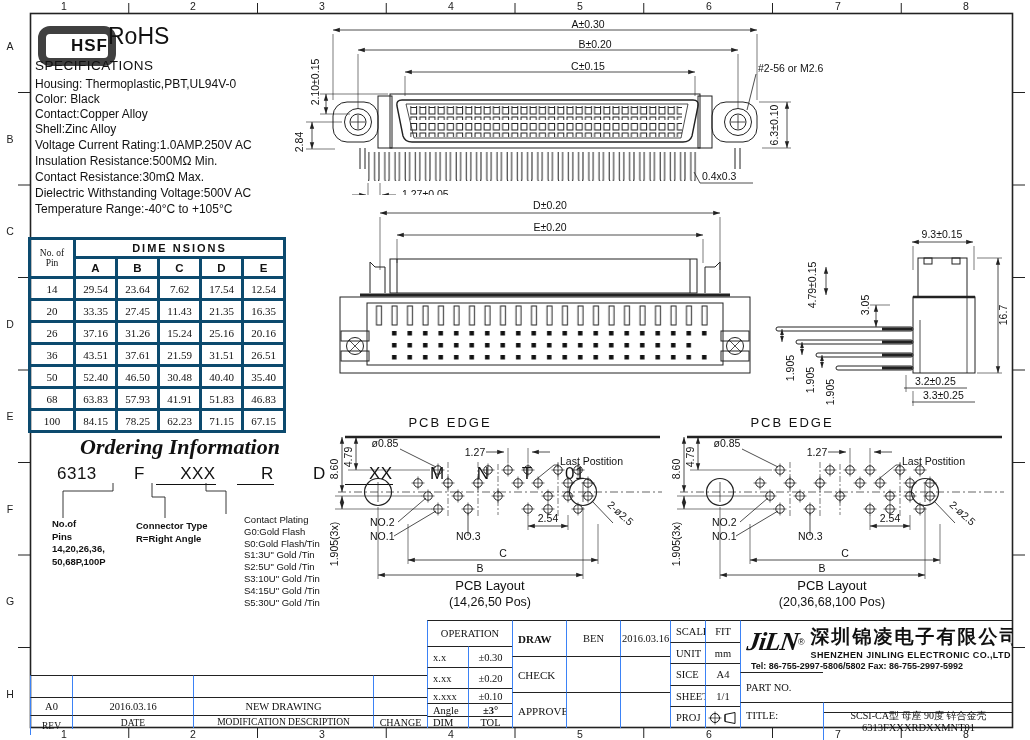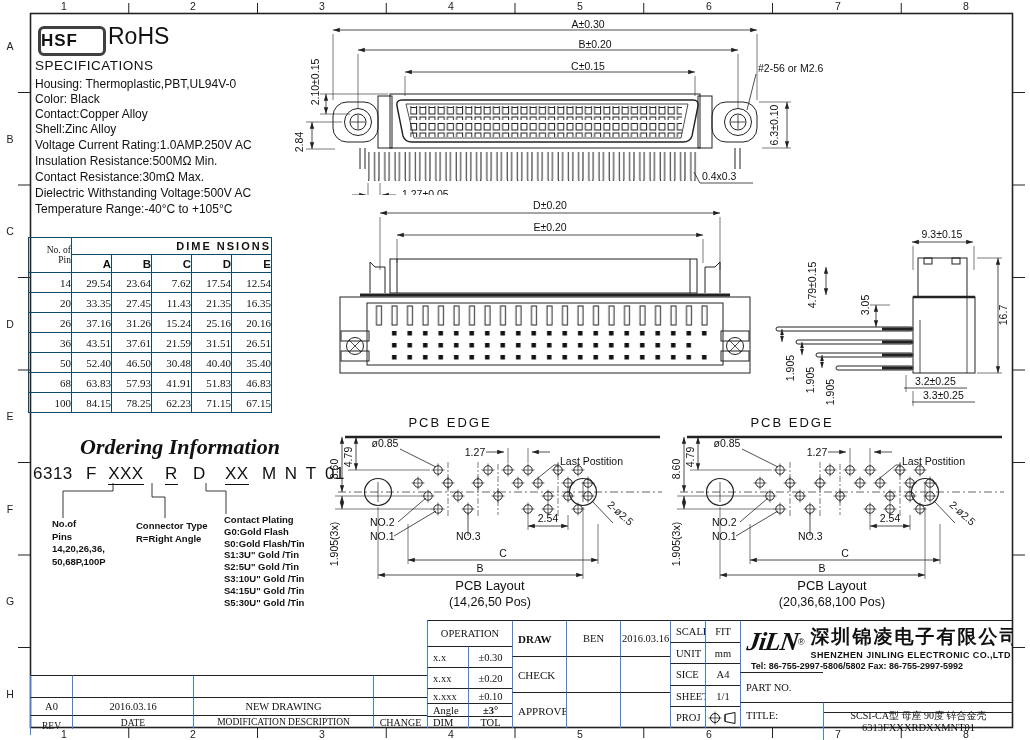--- a/index.html
+++ b/index.html
@@ -2,41 +2,41 @@
 <html><head>
 <meta charset="utf-8">
 <style>
   html,body{margin:0;padding:0;background:#e8e8e8;}
   .sheet{position:relative;width:1030px;height:740px;background:#fff;overflow:hidden;
          font-family:"Liberation Sans",sans-serif;color:#111;}
   .ab{position:absolute;}
   
   .rlab{position:absolute;font:10.5px "Liberation Sans",sans-serif;color:#222;text-align:center;width:14px;height:12px;line-height:12px;}
   
-  .hsfbox{position:absolute;left:38px;top:26px;width:62px;height:24px;border:3px solid #404040;border-radius:6px;
-          display:flex;align-items:center;justify-content:flex-start;font:bold 17px "Liberation Sans",sans-serif;letter-spacing:1px;}
+  .hsfbox{position:absolute;left:38px;top:26px;width:62px;height:24px;border:8px solid #404040;border-radius:12px;
+          display:flex;align-items:center;justify-content:flex-end;font:bold 17px "Liberation Sans",sans-serif;letter-spacing:1px;}
   .rohs{position:absolute;left:108px;top:23px;font:500 23px "Liberation Sans",sans-serif;}
   .spec-title{position:absolute;left:35px;top:58px;font:13.5px "Liberation Sans",sans-serif;letter-spacing:.5px;}
   .spec-line{position:absolute;left:35px;width:270px;font:12px "Liberation Sans",sans-serif;line-height:15px;white-space:nowrap;}
   
   table.dimt{position:absolute;left:28px;top:237px;border-collapse:collapse;table-layout:fixed;}
-  table.dimt td,table.dimt th{border:1px solid #0c4a6e;text-align:right;padding:0;}
+  table.dimt td,table.dimt th{border:3px solid #0c4a6e;text-align:center;padding:0;}
   table.dimt .pinh{font:9.5px "Liberation Serif",serif;width:42px;}
   table.dimt .gh{font:bold 11px "Liberation Sans",sans-serif;letter-spacing:2px;height:16px;}
   table.dimt .ch{font:bold 11.5px "Liberation Sans",sans-serif;width:39px;height:17px;}
   table.dimt td{font:11px "Liberation Serif",serif;height:19px;}
   
   .ord-title{position:absolute;left:40px;top:434px;width:280px;text-align:center;
              font:italic 600 22px "Liberation Serif",serif;}
   .ord-code{position:absolute;left:33px;top:464px;font:500 17px "Liberation Sans",sans-serif;letter-spacing:.5px;white-space:nowrap;}
-  .ord-code span{display:inline-block;}
+  .ord-code span{display:inline-block;padding-left:24px;}
   .u{border-bottom:1.6px solid #111;}
   .note{position:absolute;white-space:nowrap;}
   .note div{font:bold 9.5px "Liberation Sans",sans-serif;line-height:12.5px;}
-  .note.reg div{font-weight:bold;line-height:11.8px;}
+  .note.reg div{font-weight:normal;line-height:11.8px;margin-left:20px;}
   
   svg text{font:10.5px "Liberation Sans",sans-serif;fill:#111;stroke:none;}
   svg .big{font-size:13px;letter-spacing:2px;}
   svg .cap1{font-size:13px;}
   svg .cap2{font-size:12.5px;}
   
   .cell{position:absolute;box-sizing:border-box;border-left:1px solid #3b82f6;border-top:1px solid #222;
         display:flex;align-items:center;font:10.5px "Liberation Serif",serif;color:#111;overflow:hidden;}
   .cc{justify-content:center;text-align:center;}
   .pl{padding-left:5px;}

